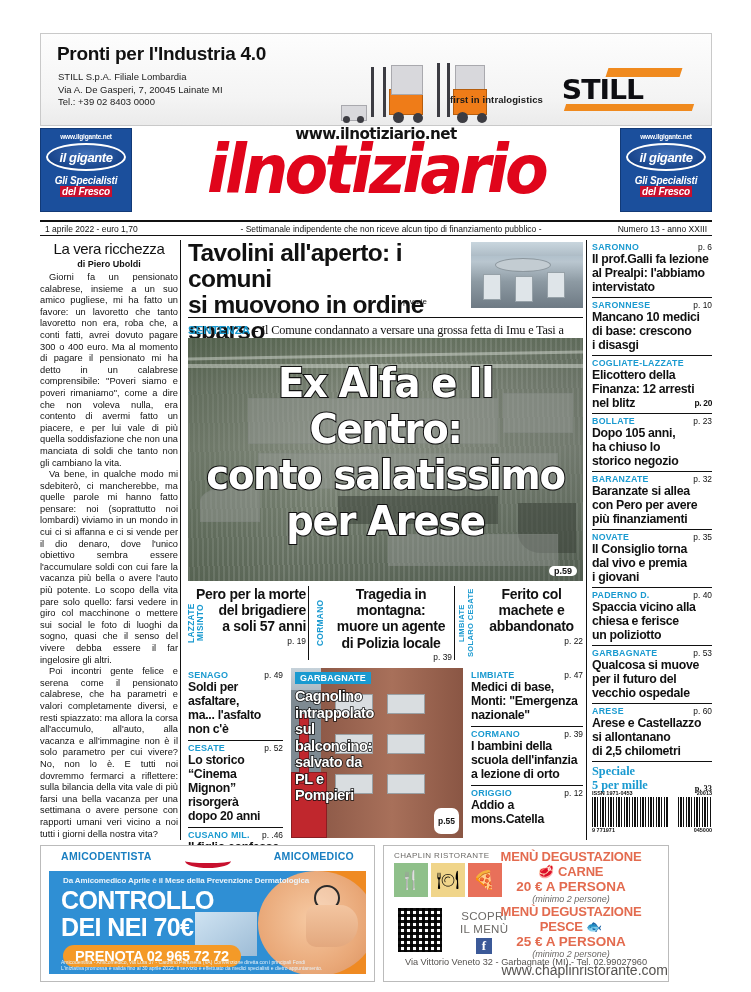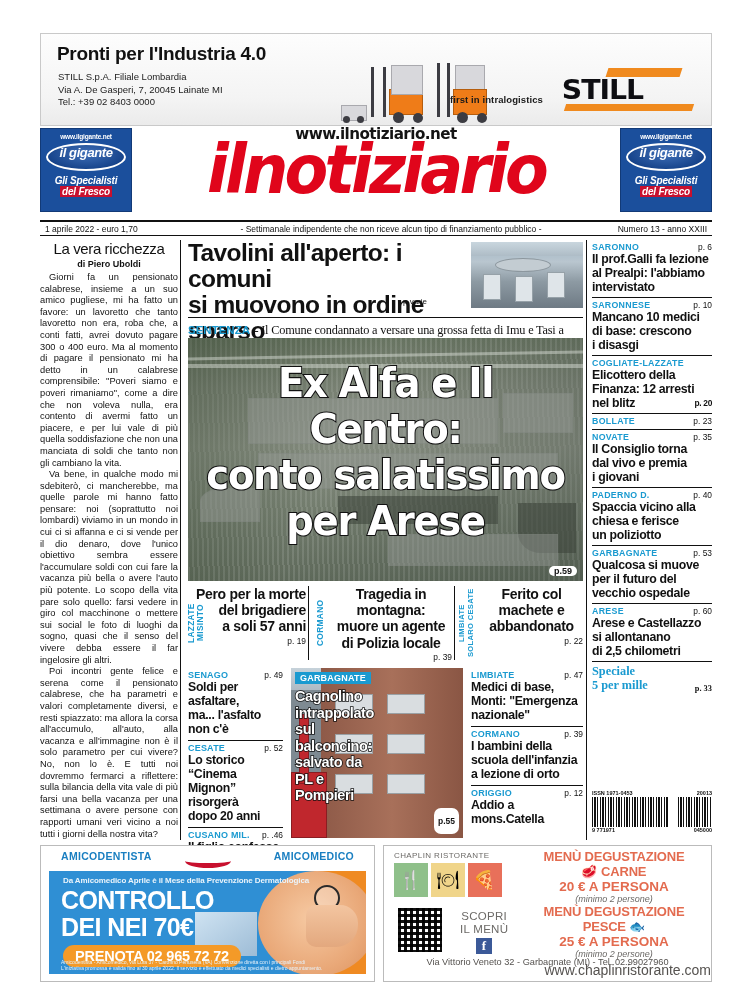--- a/index.html
+++ b/index.html
@@ -43,21 +43,21 @@
   .giga-box {
     position: absolute; top: 2px; width: 92px; height: 84px;
     background: #1b4f9c; border: 1px solid #123a77; color: #fff; text-align: center;
   }
   .giga-left { left: 0; }
   .giga-right { right: 0; }
   .giga-url { font-size: 6.5px; font-weight: bold; padding-top: 4px; letter-spacing: -0.2px; color:#fff;}
   .giga-oval {
     margin: 3px auto 0; width: 80px; height: 28px; border-radius: 50%;
     background: radial-gradient(ellipse at 50% 35%, #3f6fb8 0%, #18458c 70%, #0d2f66 100%);
-    border: 2px solid #fff; display: flex; justify-content: center;
+    border: 2px solid #fff; display: flex; align-items: center; justify-content: center;
   }
   .giga-oval span { font-size: 13px; font-weight: bold; color: #fff; font-style: italic; letter-spacing:-0.4px;}
   .giga-spec { font-size: 10px; font-weight: bold; font-style: italic; color: #fff;
                margin-top: 4px; line-height: 11px; letter-spacing: -0.2px; }
   .giga-spec .u { display:inline-block; background:#c8102e; padding:0 2px; }
   .mh-url {
     position: absolute; left: 0; right: 0; top: -2px; text-align: center;
     font-size: 16.5px; font-weight: bold; color: #141414; letter-spacing: -0.6px;
     font-family: "DejaVu Sans", sans-serif; transform: scaleX(0.92);
   }
@@ -206,21 +206,21 @@
                  border-radius: 50%; }
   .ad-img-orange { position: absolute; right: -36px; top: -12px; width: 110px; height: 126px;
                    background: #ef8a22; border-radius: 50%; }
   .ad-lens { position:absolute; right: 36px; top: 14px; width: 26px; height: 26px; border-radius:50%;
              border: 2px solid #2a2a2a; background: rgba(255,255,255,0.28); }
   .ad-hand { position:absolute; right: 18px; top: 34px; width: 52px; height: 42px;
              background: linear-gradient(to bottom,#f3c5a0,#e3a87e); border-radius: 10px 18px 22px 10px; }
   .ad-box { position:absolute; left: 146px; bottom: 18px; width: 62px; height: 44px;
             background: linear-gradient(to bottom right,#cfe3f2,#9dbcd6); }
 
-  .ad-right { position: absolute; left: 383px; top: 845px; width: 329px; height: 137px;
+  .ad-right { position: absolute; left: 383px; top: 845px; width: 286px; height: 137px;
               border: 1px solid #bbb; background: #fff; overflow: hidden; }
   .chaplin-name { position: absolute; left: 10px; top: 5px; font-size: 8px; color: #6c6a67; letter-spacing: 0.4px; }
   .food-tiles { position: absolute; left: 10px; top: 17px; display: flex; gap: 3px; }
   .ftile { width: 34px; height: 34px; display:flex; align-items:center; justify-content:center; font-size:18px;}
   .ft1 { background: #8fc08a; }
   .ft2 { background: #f0d58a; }
   .ft3 { background: #e8705a; }
   .qr { position: absolute; left: 14px; top: 62px; width: 44px; height: 44px;
         background:
           repeating-linear-gradient(to right,#111 0 3px,#fff 3px 6px),
@@ -527,20 +527,36 @@
         <span>Finanza: 12 arresti</span><br>
         <span>nel blitz</span>
         <span class="sb-page" style="float:right;">p. 20</span>
       </div>
     </div>
     <div class="sb-item">
       <div class="sb-head">
         <span class="sb-city">BOLLATE</span>
         <span class="sb-page">p. 23</span>
       </div>
+      <div class="sb-title">
+        <span>Dopo 105 anni,</span><br>
+        <span>ha chiuso lo</span><br>
+        <span>storico negozio</span>
+      </div>
+    </div>
+    <div class="sb-item">
+      <div class="sb-head">
+        <span class="sb-city">BARANZATE</span>
+        <span class="sb-page">p. 32</span>
+      </div>
+      <div class="sb-title">
+        <span>Baranzate si allea</span><br>
+        <span>con Pero per avere</span><br>
+        <span>più finanziamenti</span>
+      </div>
     </div>
     <div class="sb-item">
       <div class="sb-head">
         <span class="sb-city">NOVATE</span>
         <span class="sb-page">p. 35</span>
       </div>
       <div class="sb-title">
         <span>Il Consiglio torna</span><br>
         <span>dal vivo e premia</span><br>
         <span>i giovani</span>

